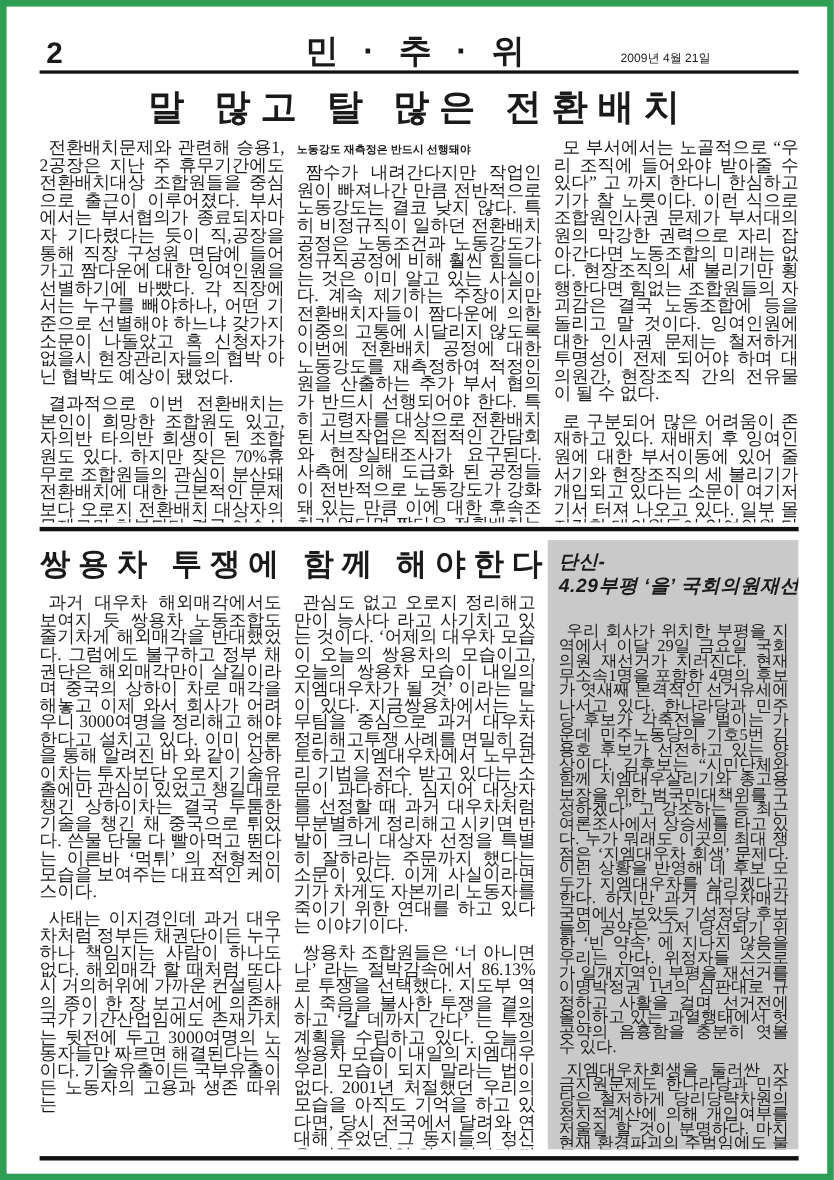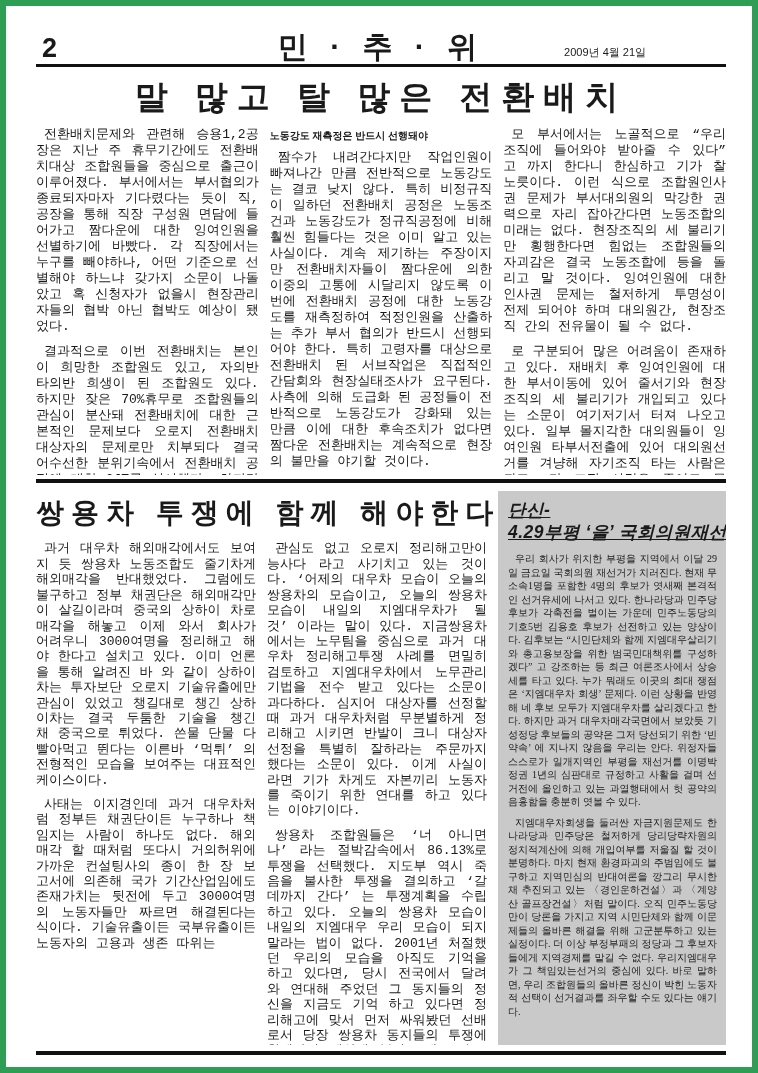--- a/index.html
+++ b/index.html
@@ -30,22 +30,22 @@
   .hdr-rule{height:3px;margin-top:2px;}
   
   .a1-headline{
     font-family:"Liberation Sans","DejaVu Sans",sans-serif;
     font-size:33px;font-weight:bold;letter-spacing:9px;
     text-align:center;margin-top:12px;line-height:1.1;white-space:nowrap;
   }
   .cols3{display:flex;gap:11px;height:348px;overflow:hidden;margin-top:12px;}
   .cols3 .col{flex:1 1 0;min-width:0;}
   .bodytext p{
-    font-size:13px;line-height:16px;text-align:justify;
-    word-break:break-all;text-indent:8px;margin:0 0 9px 0;font-family:Liberation Mono, monospace;
+    font-size:16px;line-height:16px;text-align:justify;
+    word-break:break-all;text-indent:8px;margin:0 0 9px 0;
   }
   .subhead{
     font-family:"Liberation Sans","DejaVu Sans",sans-serif;
     font-size:10px;font-weight:bold;margin:2px 0 7px 0;white-space:nowrap;
   }
   .subhead2{margin-top:10px;}
   .mid-rule{height:4px;margin-top:4px;}
   
   .bottom{display:flex;gap:11px;height:554px;margin-top:8px;overflow:hidden;}
   .bottom-left{width:451px;flex:0 0 451px;display:flex;flex-direction:column;}
@@ -58,24 +58,24 @@
   .cols2 .col{flex:1 1 0;min-width:0;}
   .cols2 p{line-height:15.4px;}
   
   .sidebar{
     flex:1;background:var(--sidebar-gray);
     padding:9px 9px 8px 10px;overflow:hidden;
   }
   .sb-title{
     font-family:"Liberation Sans","DejaVu Sans",sans-serif;
     font-weight:bold;font-style:italic;font-size:17.5px;line-height:1.25;
-    margin-bottom:8px;letter-spacing:0.5px;white-space:nowrap;text-decoration:underline;
+    margin-bottom:24px;letter-spacing:0.5px;white-space:nowrap;
   }
   .sidebar p{
-    font-size:10px;line-height:13.5px;text-align:justify;
+    font-size:15px;line-height:13.5px;text-align:justify;
     word-break:break-all;text-indent:7px;margin:0 0 7px 0;
   }
   .bottom-rule{height:4px;margin-top:6px;}
 </style>
 </head>
 <body>
 
 <div class="sheet">
 
   <div class="hdr">

